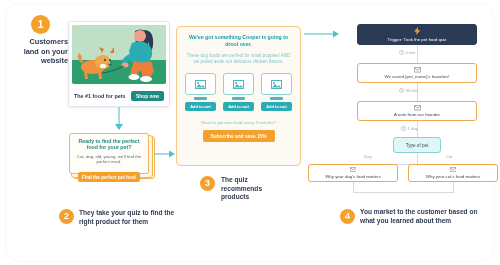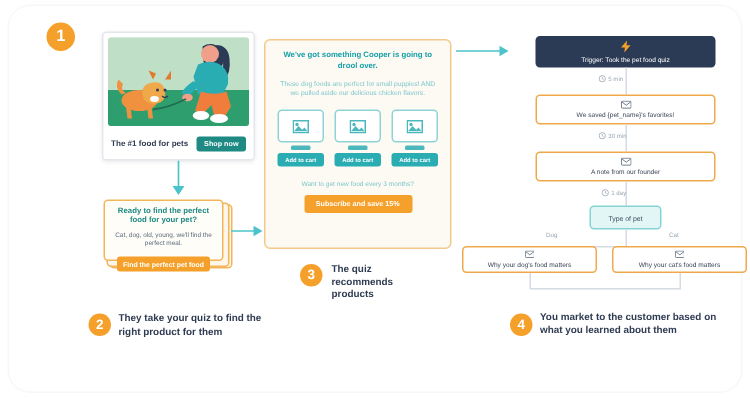--- a/index.html
+++ b/index.html
@@ -141,20 +141,21 @@
   .bl-cat{left:110px;top:130px;}
   .line{position:absolute;background:#d5dbe2;}
 </style>
 </head>
 <body>
 
 <div class="page">
 <div class="canvas">
 
   <div class="badge b1">1</div>
+  <div class="cap cap1">Customers land on your website</div>
 
   <div class="hero">
     <div class="hero-art">
       <div class="hero-sky"></div>
       <div class="hero-ground"></div>
       <svg width="94" height="59" viewBox="0 0 94 59" style="position:absolute;left:0;top:0;">
 
         <path d="M63 6 q7 -4 12 2 q4 5 1 11 l-4 3 -8 -2 z" fill="#2b3a55"></path>
         <circle cx="68" cy="11" r="6" fill="#f0a08a"></circle>
         <path d="M72 5 q8 0 9 9 q1 9 -3 14 l-3 -2 q3 -7 1 -13 z" fill="#2b3a55"></path>

